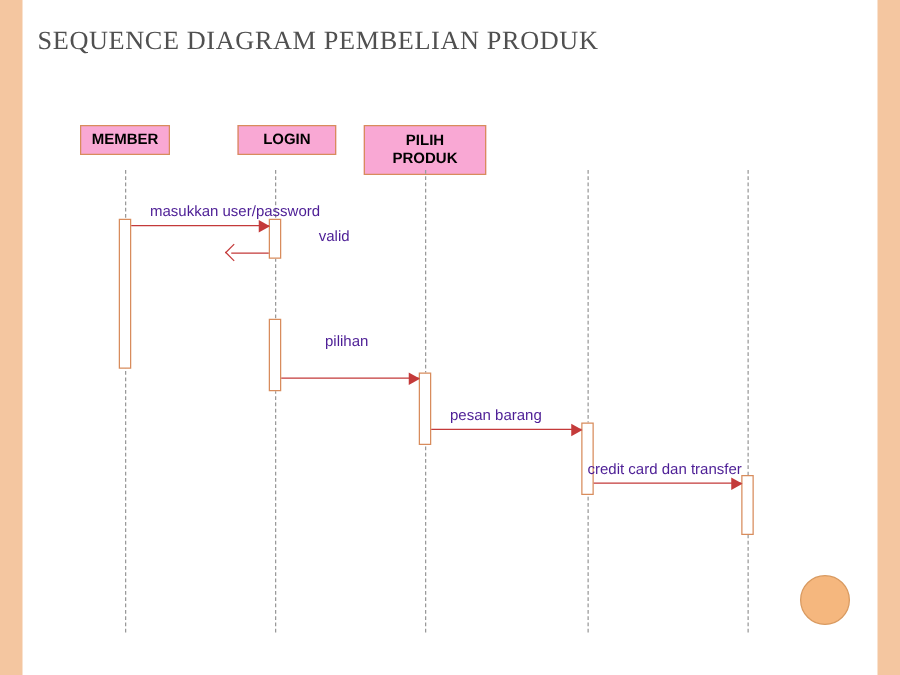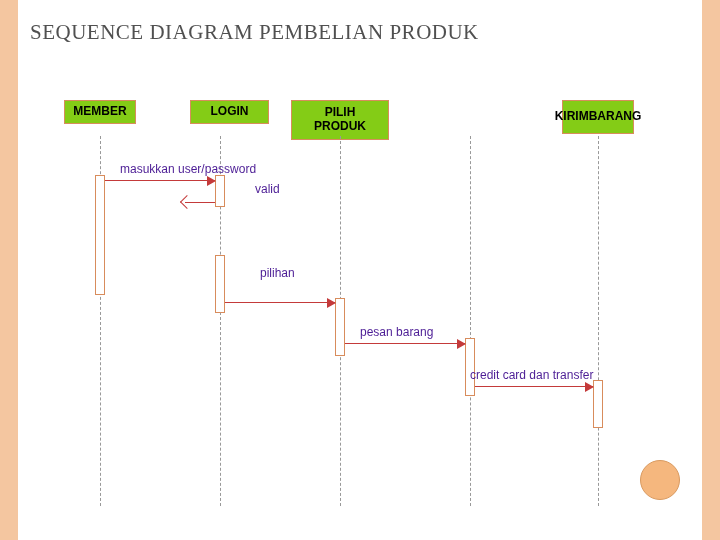--- a/index.html
+++ b/index.html
@@ -36,21 +36,21 @@
   .diagram {
     position: absolute;
     left: 30px;
     right: 30px;
     top: 70px;
     bottom: 20px;
   }
   .lane-header {
     position: absolute;
     top: 30px;
-    background: #84cc16;
+    background: #f9a8d4;
     border: 1px solid #d88c5c;
     text-align: center;
     font-size: 12px;
     font-weight: bold;
     font-family: Arial, sans-serif;
     padding: 4px 6px;
     display: flex;
     align-items: center;
     justify-content: center;
     line-height: 1.15;
@@ -125,24 +125,20 @@
     <div class="lifeline" style="left: 70px; top: 66px; height: 370px;"></div>
     <div class="lane-header" style="left: 160px; width: 79px; height: 24px;">
       <div>LOGIN</div>
     </div>
     <div class="lifeline" style="left: 190px; top: 66px; height: 370px;"></div>
     <div class="lane-header" style="left: 261px; width: 98px; height: 40px;">
       <div>PILIH PRODUK</div>
     </div>
     <div class="lifeline" style="left: 310px; top: 66px; height: 370px;"></div>
     <div class="lifeline" style="left: 440px; top: 66px; height: 370px;"></div>
-    <div class="lane-header" style="left: 532px; width: 72px; height: 34px;">
-      <div>KIRIM</div>
-      <div>BARANG</div>
-    </div>
     <div class="lifeline" style="left: 568px; top: 66px; height: 370px;"></div>
     <div class="activation" style="left: 70px; top: 105px; height: 120px;"></div>
     <div class="activation" style="left: 190px; top: 105px; height: 32px;"></div>
     <div class="activation" style="left: 190px; top: 185px; height: 58px;"></div>
     <div class="activation" style="left: 310px; top: 228px; height: 58px;"></div>
     <div class="activation" style="left: 440px; top: 268px; height: 58px;"></div>
     <div class="activation" style="left: 568px; top: 310px; height: 48px;"></div>
     <div class="arrow right" style="left: 75px; width: 110px; top: 110px;"></div>
     <div class="msg-label" style="left: 90px; top: 92px;">masukkan user/password</div>
     <div class="arrow" style="left: 155px; width: 30px; top: 132px;"></div>

